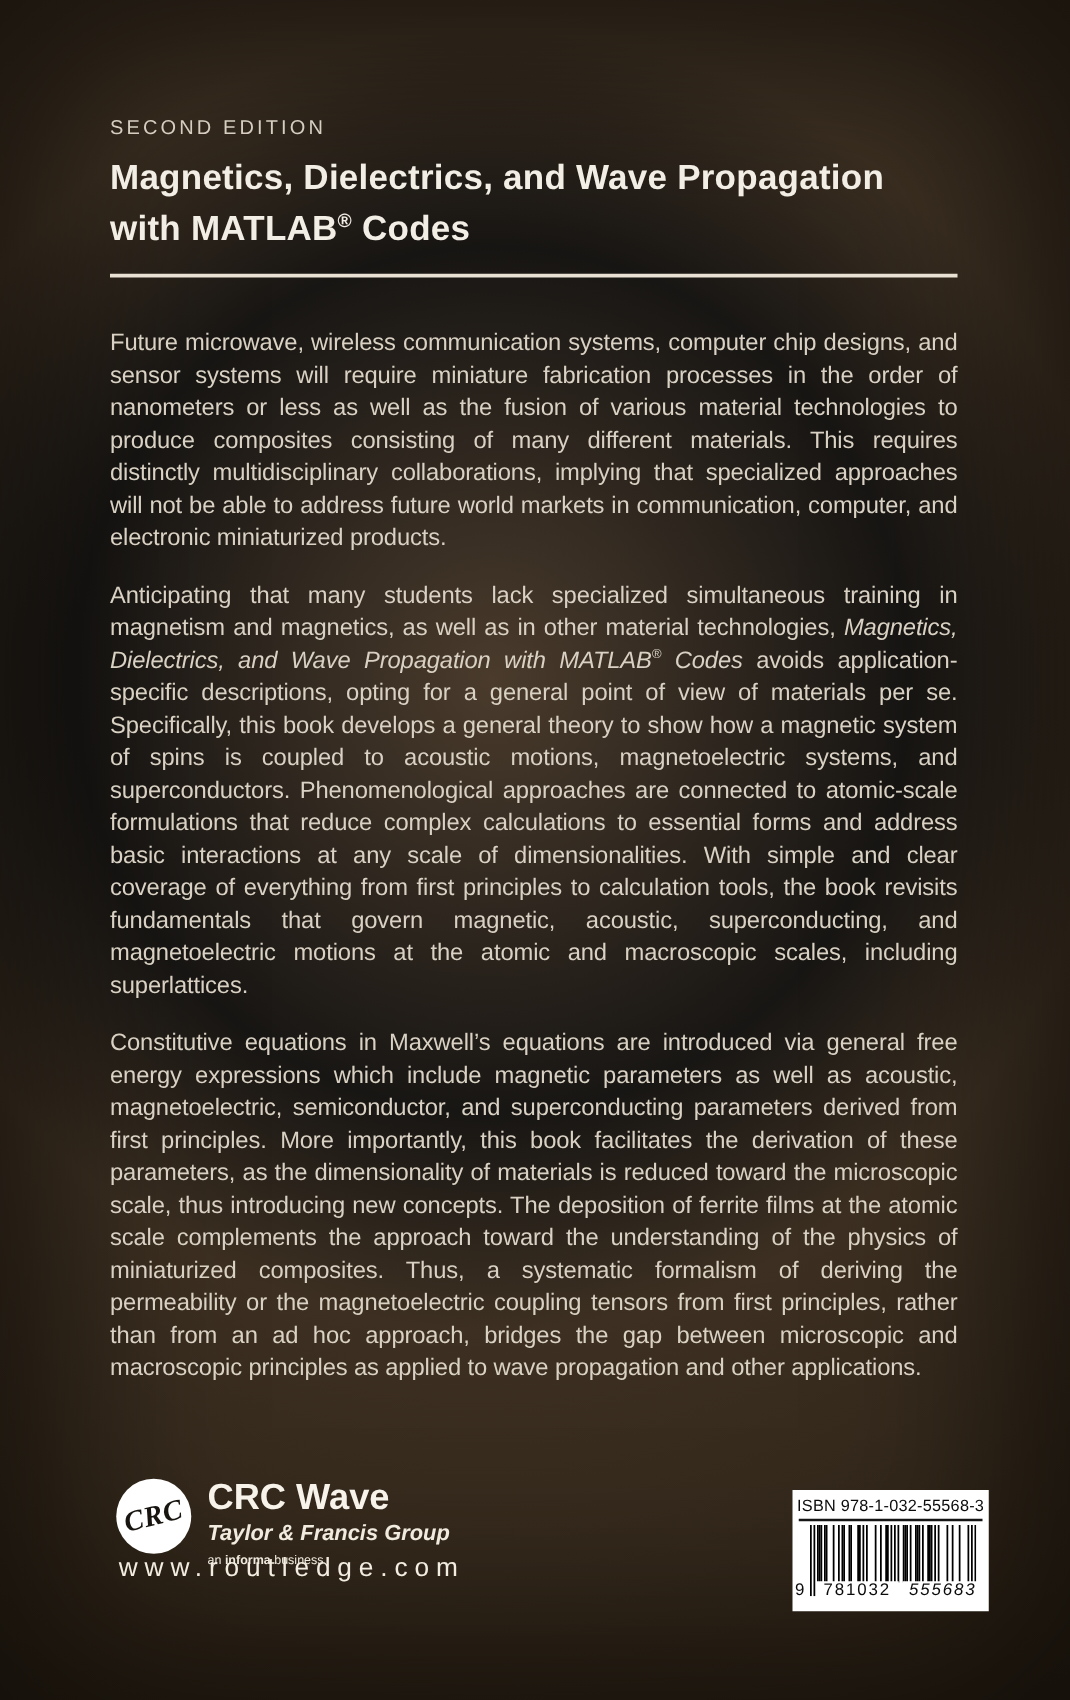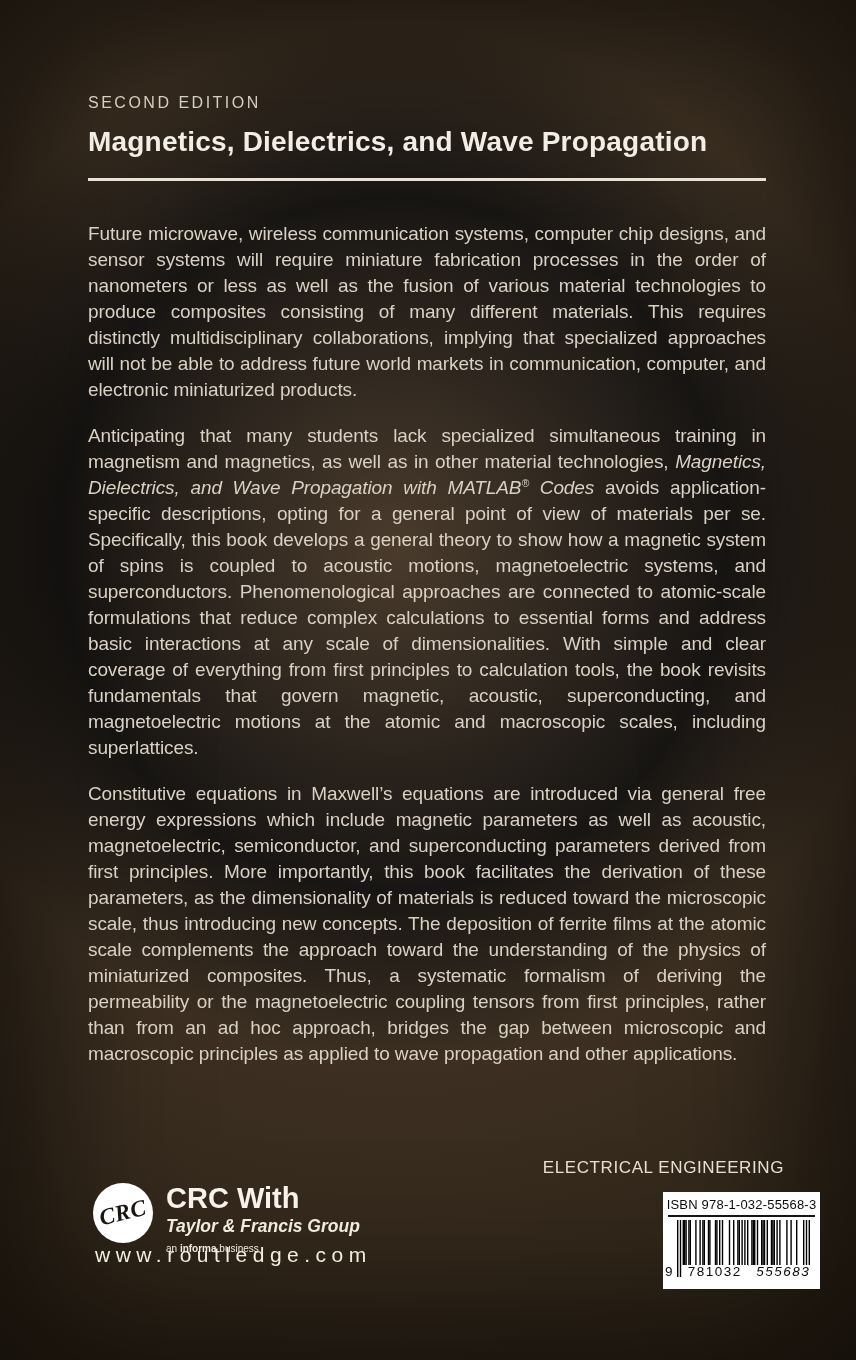--- a/index.html
+++ b/index.html
@@ -43,21 +43,21 @@
   .bd { font-weight:bold; }
   sup { font-size:55%; vertical-align:super; line-height:0; }
 
   .category {
     position:absolute; right:72px; top:1158;
     top:1158px;
     font-size:17px; color:#e6dfd2; letter-spacing:0.6px;
   }
 
   .isbn-box {
-    position:absolute; left:663px; top:1192px;
+    position:absolute; left:634px; top:1192px;
     width:157px; height:97px;
     background:var(--barcode-bg,#ffffff);
     color:#0b0b0b;
     box-sizing:border-box;
   }
   .isbn-label {
     font-size:13px; text-align:center; padding-top:5px; letter-spacing:0.2px;
   }
   .isbn-rule { height:2px; background:#151515; margin:3px 5px 3px 5px; }
   .barcode-wrap { padding-left:14px; padding-right:8px; }
@@ -97,30 +97,30 @@
 </style>
 </head>
 <body>
 
 <div class="cover">
 
   <div class="content">
     <div class="edition">SECOND EDITION</div>
     <div class="title">
       <div><span>Magnetics, Dielectrics, and Wave Propagation</span></div>
+      <div><span>with MATLAB</span><sup>®</sup><span> Codes</span></div>
     </div>
     <div class="rule"></div>
     <div class="body-text">
         <p><span>Future microwave, wireless communication systems, computer chip designs, and sensor systems will require miniature fabrication processes in the order of nanometers or less as well as the fusion of various material technologies to produce composites consisting of many different materials. This requires distinctly multidisciplinary collaborations, implying that specialized approaches will not be able to address future world markets in communication, computer, and electronic miniaturized products.</span></p>
         <p><span>Anticipating that many students lack specialized simultaneous training in magnetism and magnetics, as well as in other material technologies, </span><span class="it">Magnetics, Dielectrics, and Wave Propagation with MATLAB</span><sup class="it">®</sup><span class="it"> Codes</span><span> avoids application-specific descriptions, opting for a general point of view of materials per se. Specifically, this book develops a general theory to show how a magnetic system of spins is coupled to acoustic motions, magnetoelectric systems, and superconductors. Phenomenological approaches are connected to atomic-scale formulations that reduce complex calculations to essential forms and address basic interactions at any scale of dimensionalities. With simple and clear coverage of everything from first principles to calculation tools, the book revisits fundamentals that govern magnetic, acoustic, superconducting, and magnetoelectric motions at the atomic and macroscopic scales, including superlattices.</span></p>
         <p><span>Constitutive equations in Maxwell’s equations are introduced via general free energy expressions which include magnetic parameters as well as acoustic, magnetoelectric, semiconductor, and superconducting parameters derived from first principles. More importantly, this book facilitates the derivation of these parameters, as the dimensionality of materials is reduced toward the microscopic scale, thus introducing new concepts. The deposition of ferrite films at the atomic scale complements the approach toward the understanding of the physics of miniaturized composites. Thus, a systematic formalism of deriving the permeability or the magnetoelectric coupling tensors from first principles, rather than from an ad hoc approach, bridges the gap between microscopic and macroscopic principles as applied to wave propagation and other applications.</span></p>
       </div>
   </div>
 
-  <div class="category">ELECTRICAL ENGINEERING</div>
 
   <div class="isbn-box">
     <div class="isbn-label">ISBN 978-1-032-55568-3</div>
     <div class="isbn-rule"></div>
     <div class="barcode-wrap">
       <svg width="133" height="57" viewBox="0 0 133 57" fill="#000000">
           <rect x="0.00" y="0" width="1.4" height="57"></rect>
           <rect x="2.80" y="0" width="1.4" height="57"></rect>
           <rect x="5.60" y="0" width="1.4" height="46"></rect>
           <rect x="7.00" y="0" width="1.4" height="46"></rect>
@@ -170,21 +170,21 @@
       <span class="d-g1">781032</span>
       <span class="d-g2">555683</span>
     </div>
   </div>
 
   <div class="logo-row">
     <div class="logo-circle">
       <span class="logo-monogram">CRC</span>
     </div>
     <div>
-      <div class="pub-name">CRC With</div>
+      <div class="pub-name">CRC Wave</div>
       <div class="pub-group">Taylor &amp; Francis Group</div>
       <div class="pub-tagline"><span>an </span><span class="bd">informa</span><span> business</span></div>
     </div>
   </div>
 
   <div class="website">www.routledge.com</div>
 
 
 </div>
 

